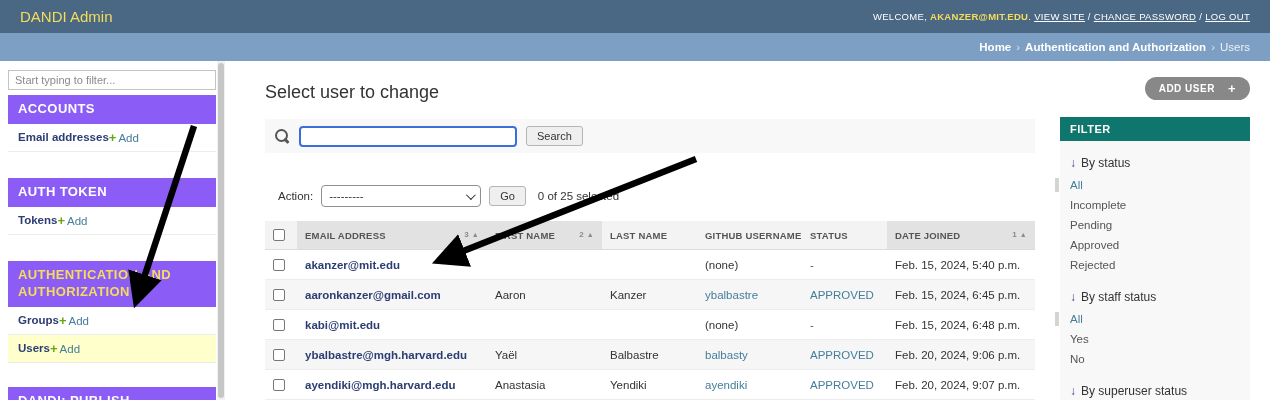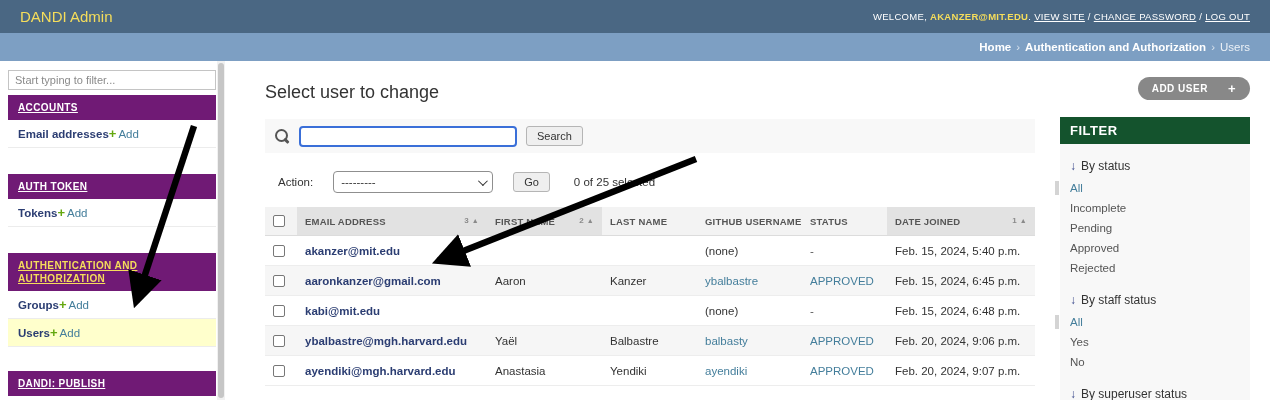--- a/index.html
+++ b/index.html
@@ -28,22 +28,22 @@
   #breadcrumbs .sep { margin: 0 5px; color: rgba(255,255,255,.7); }
   
   #sidebar { position: absolute; top: 61px; left: 8px; width: 208px; bottom: 0; }
   #sidebar-filter {
     width: 100%; height: 20px; margin-top: 9px; border: 1px solid #c4c4c4;
     font-size: 11px; padding: 2px 6px; color: #333; outline: none;
     font-family: "Liberation Sans", sans-serif;
   }
   #sidebar-filter::placeholder { color: #8a8a8a; }
   .app-caption {
-    background: #701a75; color: #fff; font-weight: bold; font-size: 10px;
-    letter-spacing: .4px; padding: 6px 10px; margin-top: 26px; line-height: 1.3; text-decoration: underline;
+    background: #8b5cf6; color: #fff; font-weight: bold; font-size: 13px;
+    letter-spacing: .4px; padding: 6px 10px; margin-top: 26px; line-height: 1.3;
   }
   .app-caption.first { margin-top: 5px; }
   .app-caption.current { color: #f5dd5b; }
   .model-row {
     display: flex; justify-content: flex-start; align-items: center;
     padding: 6px 10px; border-bottom: 1px solid #ececec; background: #fff;
   }
   .model-row.selected { background: #ffffcc; }
   .model-link { color: #2b3d72; font-weight: bold; font-size: 11.5px; cursor: pointer; }
   .add-link { font-size: 11.5px; color: #447e9b; cursor: pointer; white-space: nowrap; }
@@ -55,21 +55,21 @@
     position: absolute; top: 2px; bottom: 2px; left: 1px; width: 6px;
     background: #c6c6c6; border-radius: 3px;
   }
   
   #main { position: absolute; left: 265px; top: 61px; width: 770px; }
   #page-heading { font-size: 18px; font-weight: normal; color: #333; margin-top: 21px; }
   #add-user-btn {
     position: absolute; right: 20px; top: 77px; background: #888; color: #fff;
     border: none; border-radius: 12px; font-size: 10px; font-weight: bold;
     letter-spacing: .5px; padding: 6px 14px; cursor: pointer; display: flex;
-    align-items: center; gap: 20px; font-family: "Liberation Sans", sans-serif;
+    align-items: center; gap: 13px; font-family: "Liberation Sans", sans-serif;
   }
   #add-user-btn .plus-glyph { font-size: 13px; font-weight: bold; line-height: 10px; }
   #search-bar {
     margin-top: 16px; background: #f8f8f8; height: 34px; display: flex;
     align-items: center; gap: 9px; padding: 0 10px;
   }
   .magnifier { position: relative; width: 15px; height: 15px; flex: none; }
   .magnifier::before {
     content: ''; position: absolute; top: 0; left: 0; width: 9px; height: 9px;
     border: 2px solid #555; border-radius: 50%;
@@ -81,21 +81,21 @@
   #search-input {
     width: 218px; height: 21px; border: 2px solid #3a6fd8; border-radius: 4px;
     padding: 0 6px; font-size: 12px; outline: none;
     font-family: "Liberation Sans", sans-serif;
   }
   .gray-btn {
     background: #efefef; border: 1px solid #b5b5b5; border-radius: 3px;
     font-size: 11px; color: #333; padding: 3px 10px; cursor: pointer;
     font-family: "Liberation Sans", sans-serif;
   }
-  #action-row { margin-top: 18px; display: flex; align-items: center; gap: 20px; font-size: 11.5px; color: #333; padding-left: 13px; }
+  #action-row { margin-top: 32px; display: flex; align-items: center; gap: 8px; font-size: 11.5px; color: #333; padding-left: 13px; }
   #action-select {
     width: 160px; height: 22px; border: 1px solid #8f8f8f; border-radius: 4px;
     background: #fff; display: flex; align-items: center; justify-content: space-between;
     padding: 0 7px; font-size: 11.5px; color: #333; cursor: pointer;
   }
   .chevron-down {
     width: 7px; height: 7px; border-right: 1.8px solid #333; border-bottom: 1.8px solid #333;
     transform: rotate(45deg) translateY(-2px);
   }
   #selection-note { color: #333; margin-left: 4px; }
@@ -126,21 +126,21 @@
     display: inline-block; width: 12px; height: 12px; border: 1.5px solid #777;
     border-radius: 2px; background: #fff; cursor: pointer; vertical-align: middle;
   }
   .email-link { color: #2b3d72; font-weight: bold; cursor: pointer; }
   .gh-cell.link { color: #447e9b; cursor: pointer; }
   .status-cell { color: #555; }
   .status-cell.approved { color: #447e9b; }
   
   #filter-panel { position: absolute; left: 1060px; top: 117px; width: 190px; bottom: 0; background: #f8f8f8; }
   #filter-title {
-    background: #14532d; color: #fff; font-weight: bold; font-size: 13px;
+    background: #0f766e; color: #fff; font-weight: bold; font-size: 11px;
     letter-spacing: .5px; padding: 6px 10px;
   }
   .filter-group-label { margin: 15px 10px 5px; font-size: 12px; color: #333; font-weight: normal; }
   .filter-group-label .down-arrow { color: #3b4a8c; margin-right: 5px; font-weight: bold; }
   .filter-options { list-style: none; }
   .filter-option { position: relative; padding: 4px 10px; font-size: 11.5px; color: #555; cursor: pointer; }
   .filter-option.selected { color: #447e9b; }
   .filter-option.selected::before {
     content: ''; position: absolute; left: -5px; top: 3px; width: 4px; height: 14px; background: #d4d4d4;
   }

